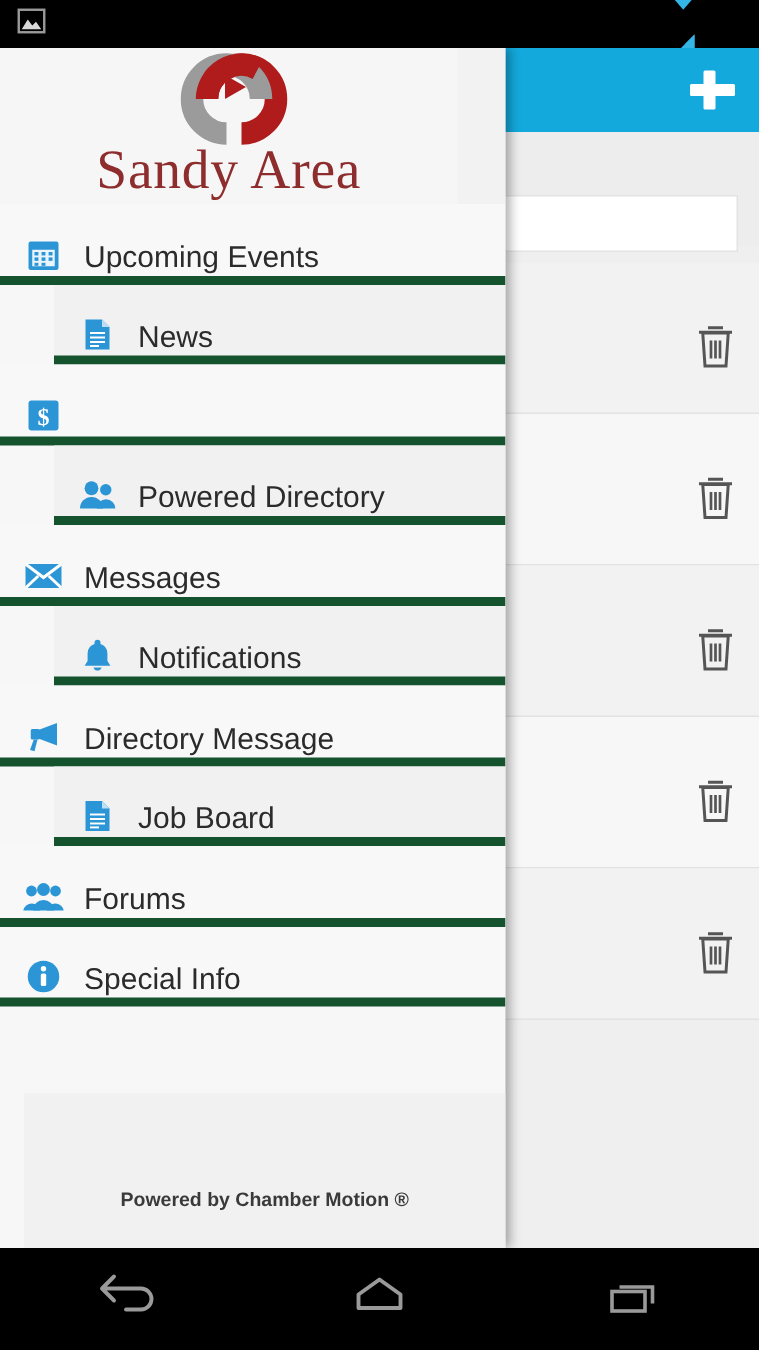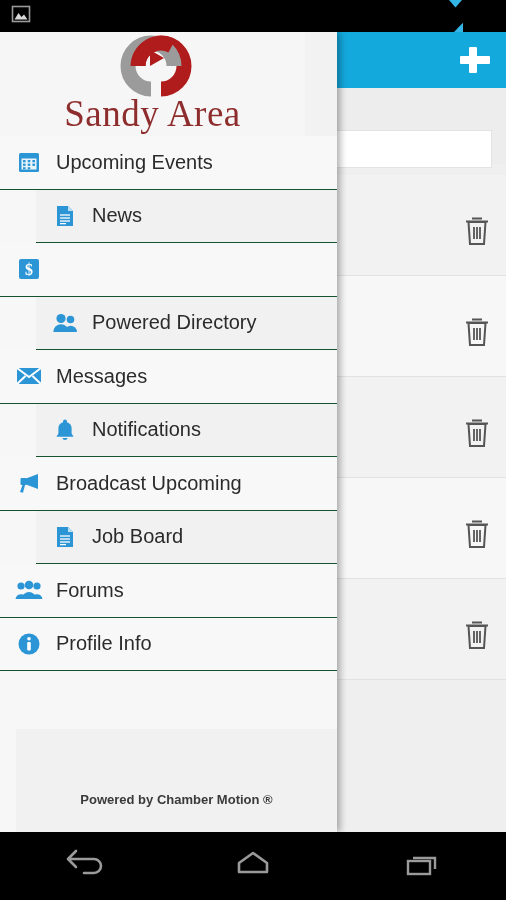--- a/index.html
+++ b/index.html
@@ -87,22 +87,22 @@
     position:relative; overflow:hidden;
   }
   .logo-rings{ position:absolute; left:50%; top:-4px; transform:translateX(-50%); }
   .logo-word{
     position:absolute; left:0; right:0; bottom:4px; text-align:center;
     font-family:"Liberation Serif", serif; font-size:37px;
     color:#8e2d2d; letter-spacing:.5px; line-height:1;
   }
 
   .nav-item{
-    position:relative; height:53.5px; display:flex; align-items:center;
-    padding-left:14px; border-bottom:1px solid #14532d; cursor:pointer;
+    position:relative; height:53.5px; display:flex; align-items:flex-end;
+    padding-left:14px; border-bottom:6px solid #14532d; cursor:pointer;
   }
   .nav-item.odd { background:#f8f8f8; }
   .nav-item.even{ background:#f1f1f1;margin-left:36px; }
   .nav-icon{ width:30px; height:28px; display:flex; align-items:center; justify-content:center; flex:0 0 30px;}
   .nav-label{ font-size:20px; color:#2b2b2b; padding-left:12px; }
 
   .drawer-footer{
     position:absolute; left:16px; right:0; top:697px; height:103px;
     background:#f1f1f1;
     display:flex; align-items:flex-start; justify-content:center;
@@ -340,21 +340,21 @@
 
     <div class="nav-item odd">
       <span class="nav-icon">
         <svg width="26" height="24" viewBox="0 0 26 24">
           <path d="M22 3 L22 18 L10 13.5 L10 7.5 Z" fill="#2b95d6"></path>
           <rect x="4.5" y="7" width="6" height="7" rx="1" fill="#2b95d6"></rect>
           <path d="M6.5 14 L4 21 L7 21.8 L9 14 Z" fill="#2b95d6"></path>
           <path d="M3 10.5 a4 4 0 0 0 0 0" fill="none" stroke="#2b95d6" stroke-width="1.4"></path>
         </svg>
       </span>
-      <span class="nav-label">Broadcast Upcoming</span>
+      <span class="nav-label">Directory Message</span>
     </div>
 
     <div class="nav-item even">
       <span class="nav-icon">
         <svg width="22" height="24" viewBox="0 0 22 24">
           <path d="M3 2 L14 2 L19 7 L19 22 L3 22 Z" fill="#2b95d6"></path>
           <path d="M14 2 L19 7 L14 7 Z" fill="#bcdff5"></path>
           <g stroke="#fff" stroke-width="1.3">
             <line x1="6" y1="11" x2="16" y2="11"></line>
               <line x1="6" y1="14" x2="16" y2="14"></line>
@@ -382,21 +382,21 @@
 
 
     <div class="nav-item odd">
       <span class="nav-icon">
         <svg width="24" height="24" viewBox="0 0 24 24">
           <circle cx="12" cy="12" r="10.5" fill="#2b95d6"></circle>
           <circle cx="12" cy="6.8" r="1.8" fill="#fff"></circle>
           <rect x="10.2" y="10" width="3.6" height="8.4" rx="1" fill="#fff"></rect>
         </svg>
       </span>
-      <span class="nav-label">Profile Info</span>
+      <span class="nav-label">Special Info</span>
     </div>
 
     <div class="drawer-footer">
       <span>Powered by Chamber Motion ®</span>
     </div>
   </div>
 
   <div class="navbar">
     <div class="nav-btn">
       <span>

